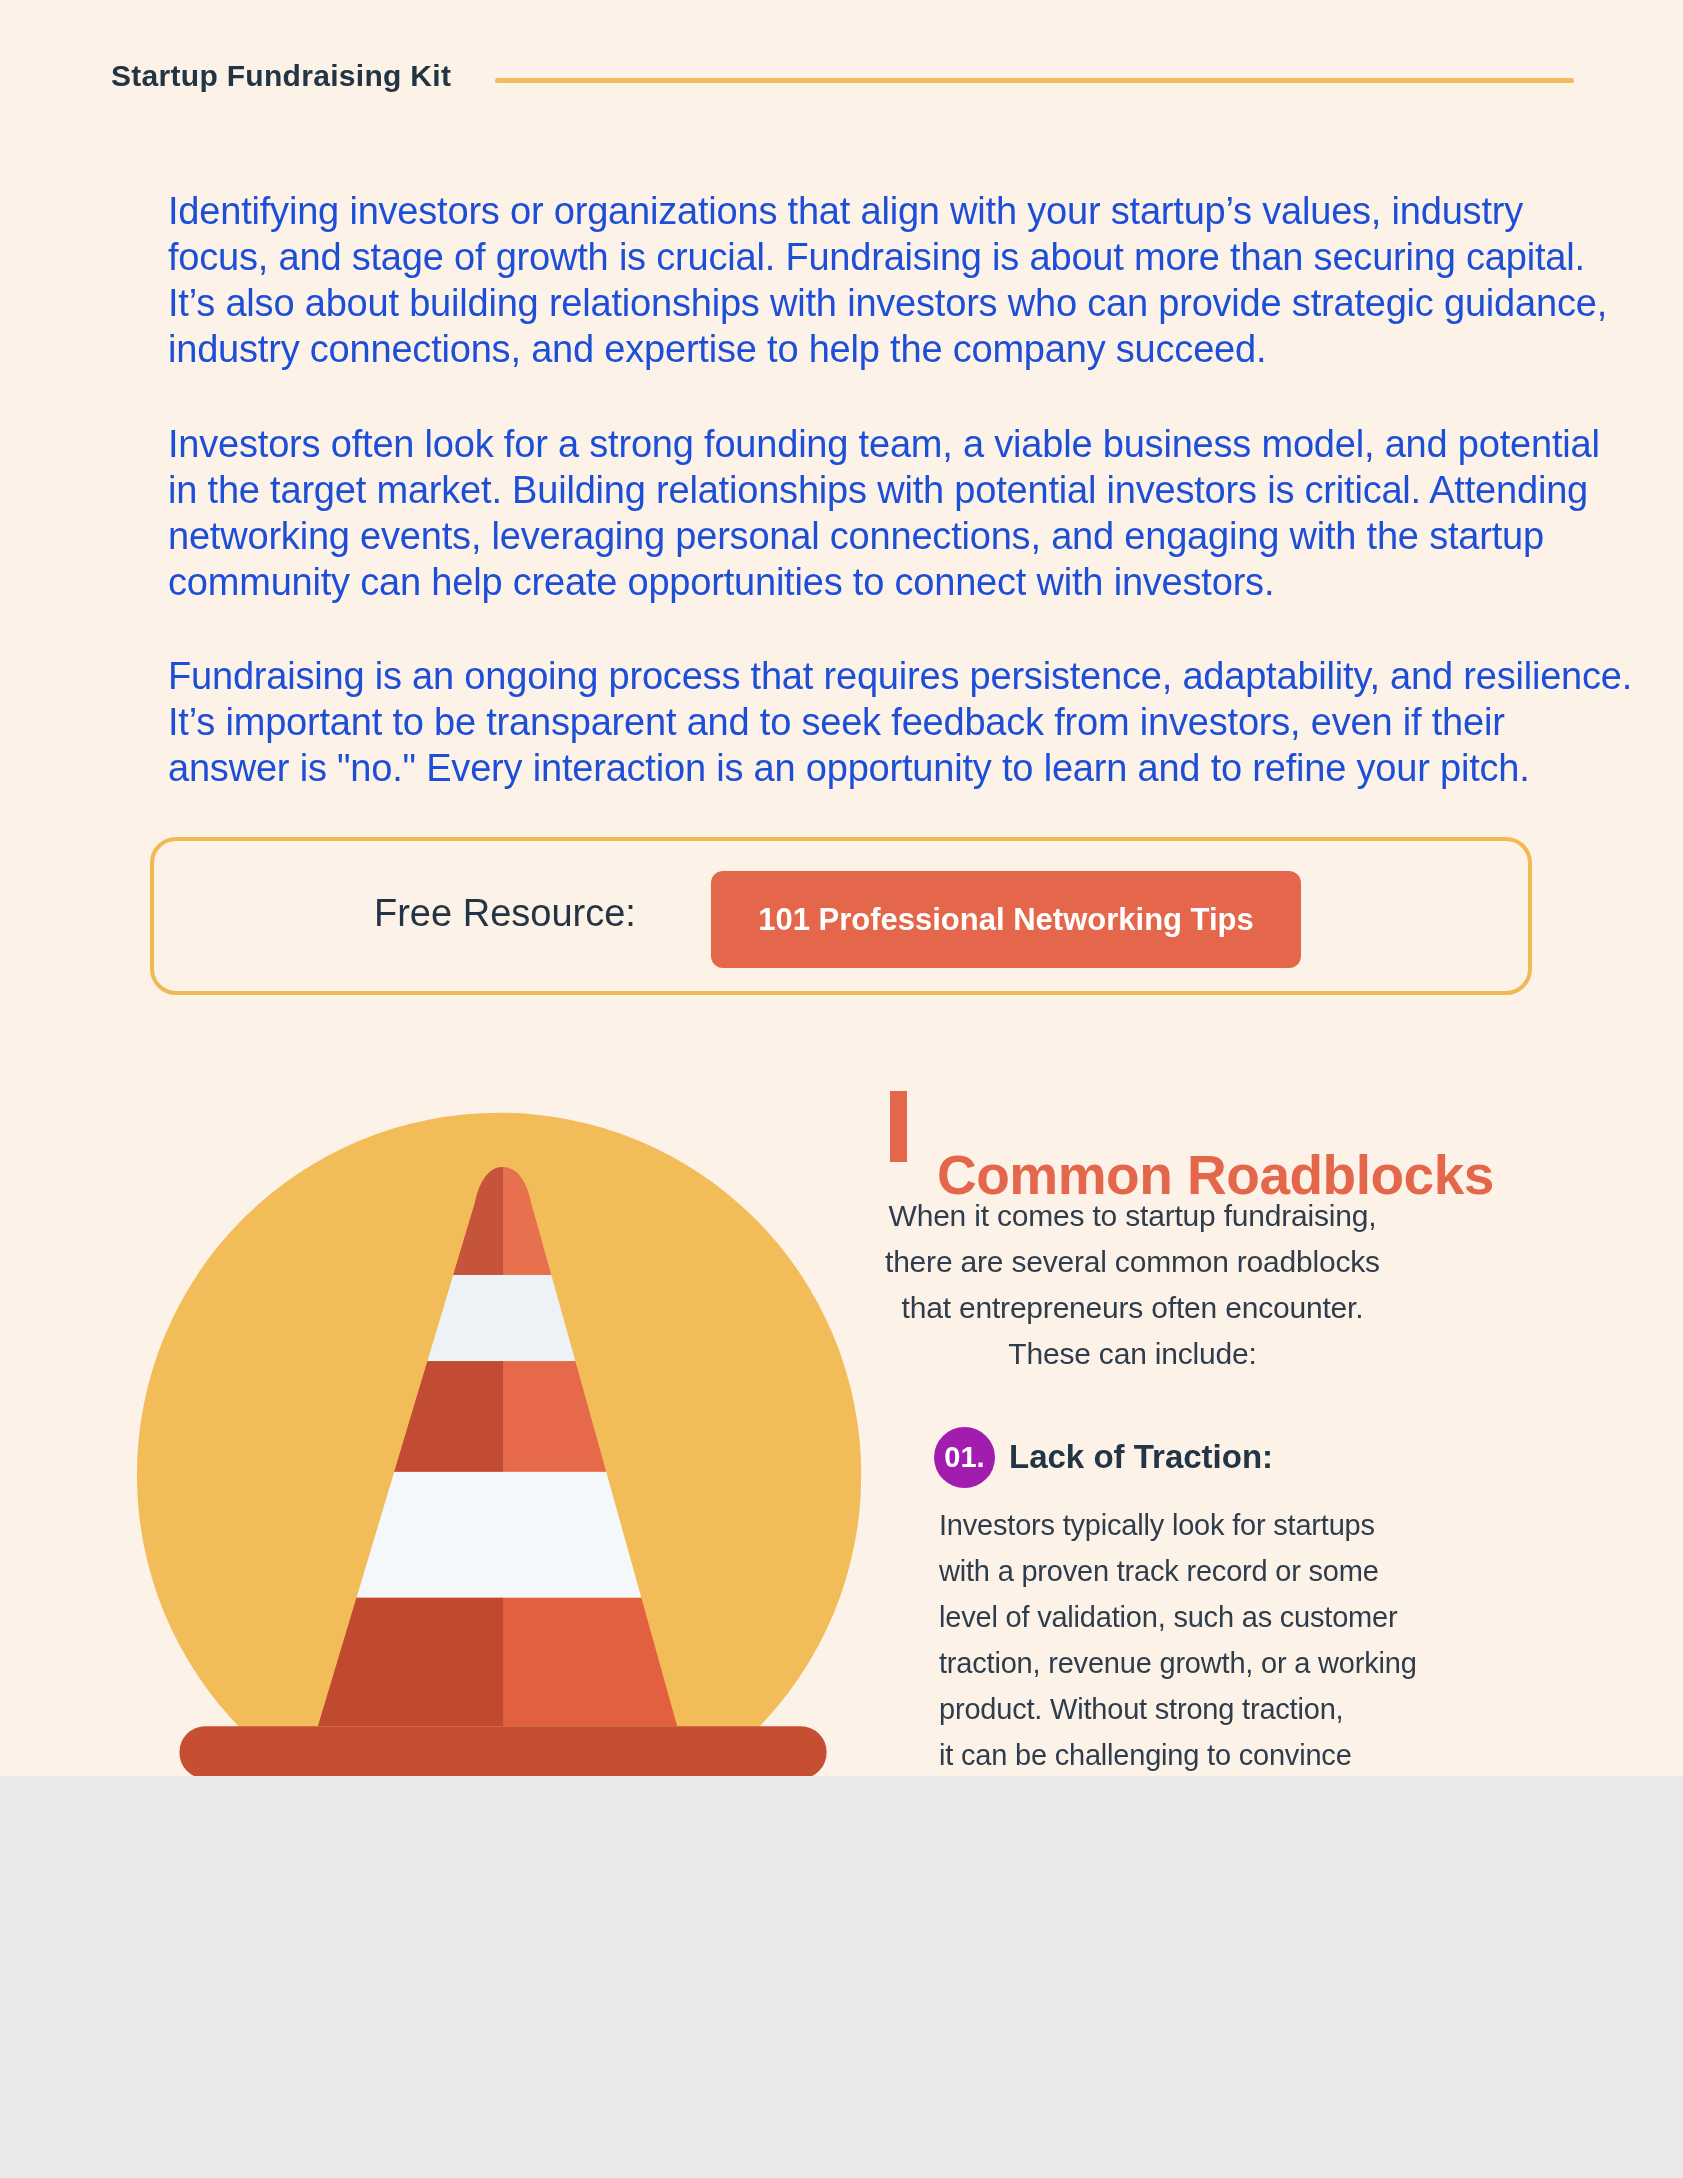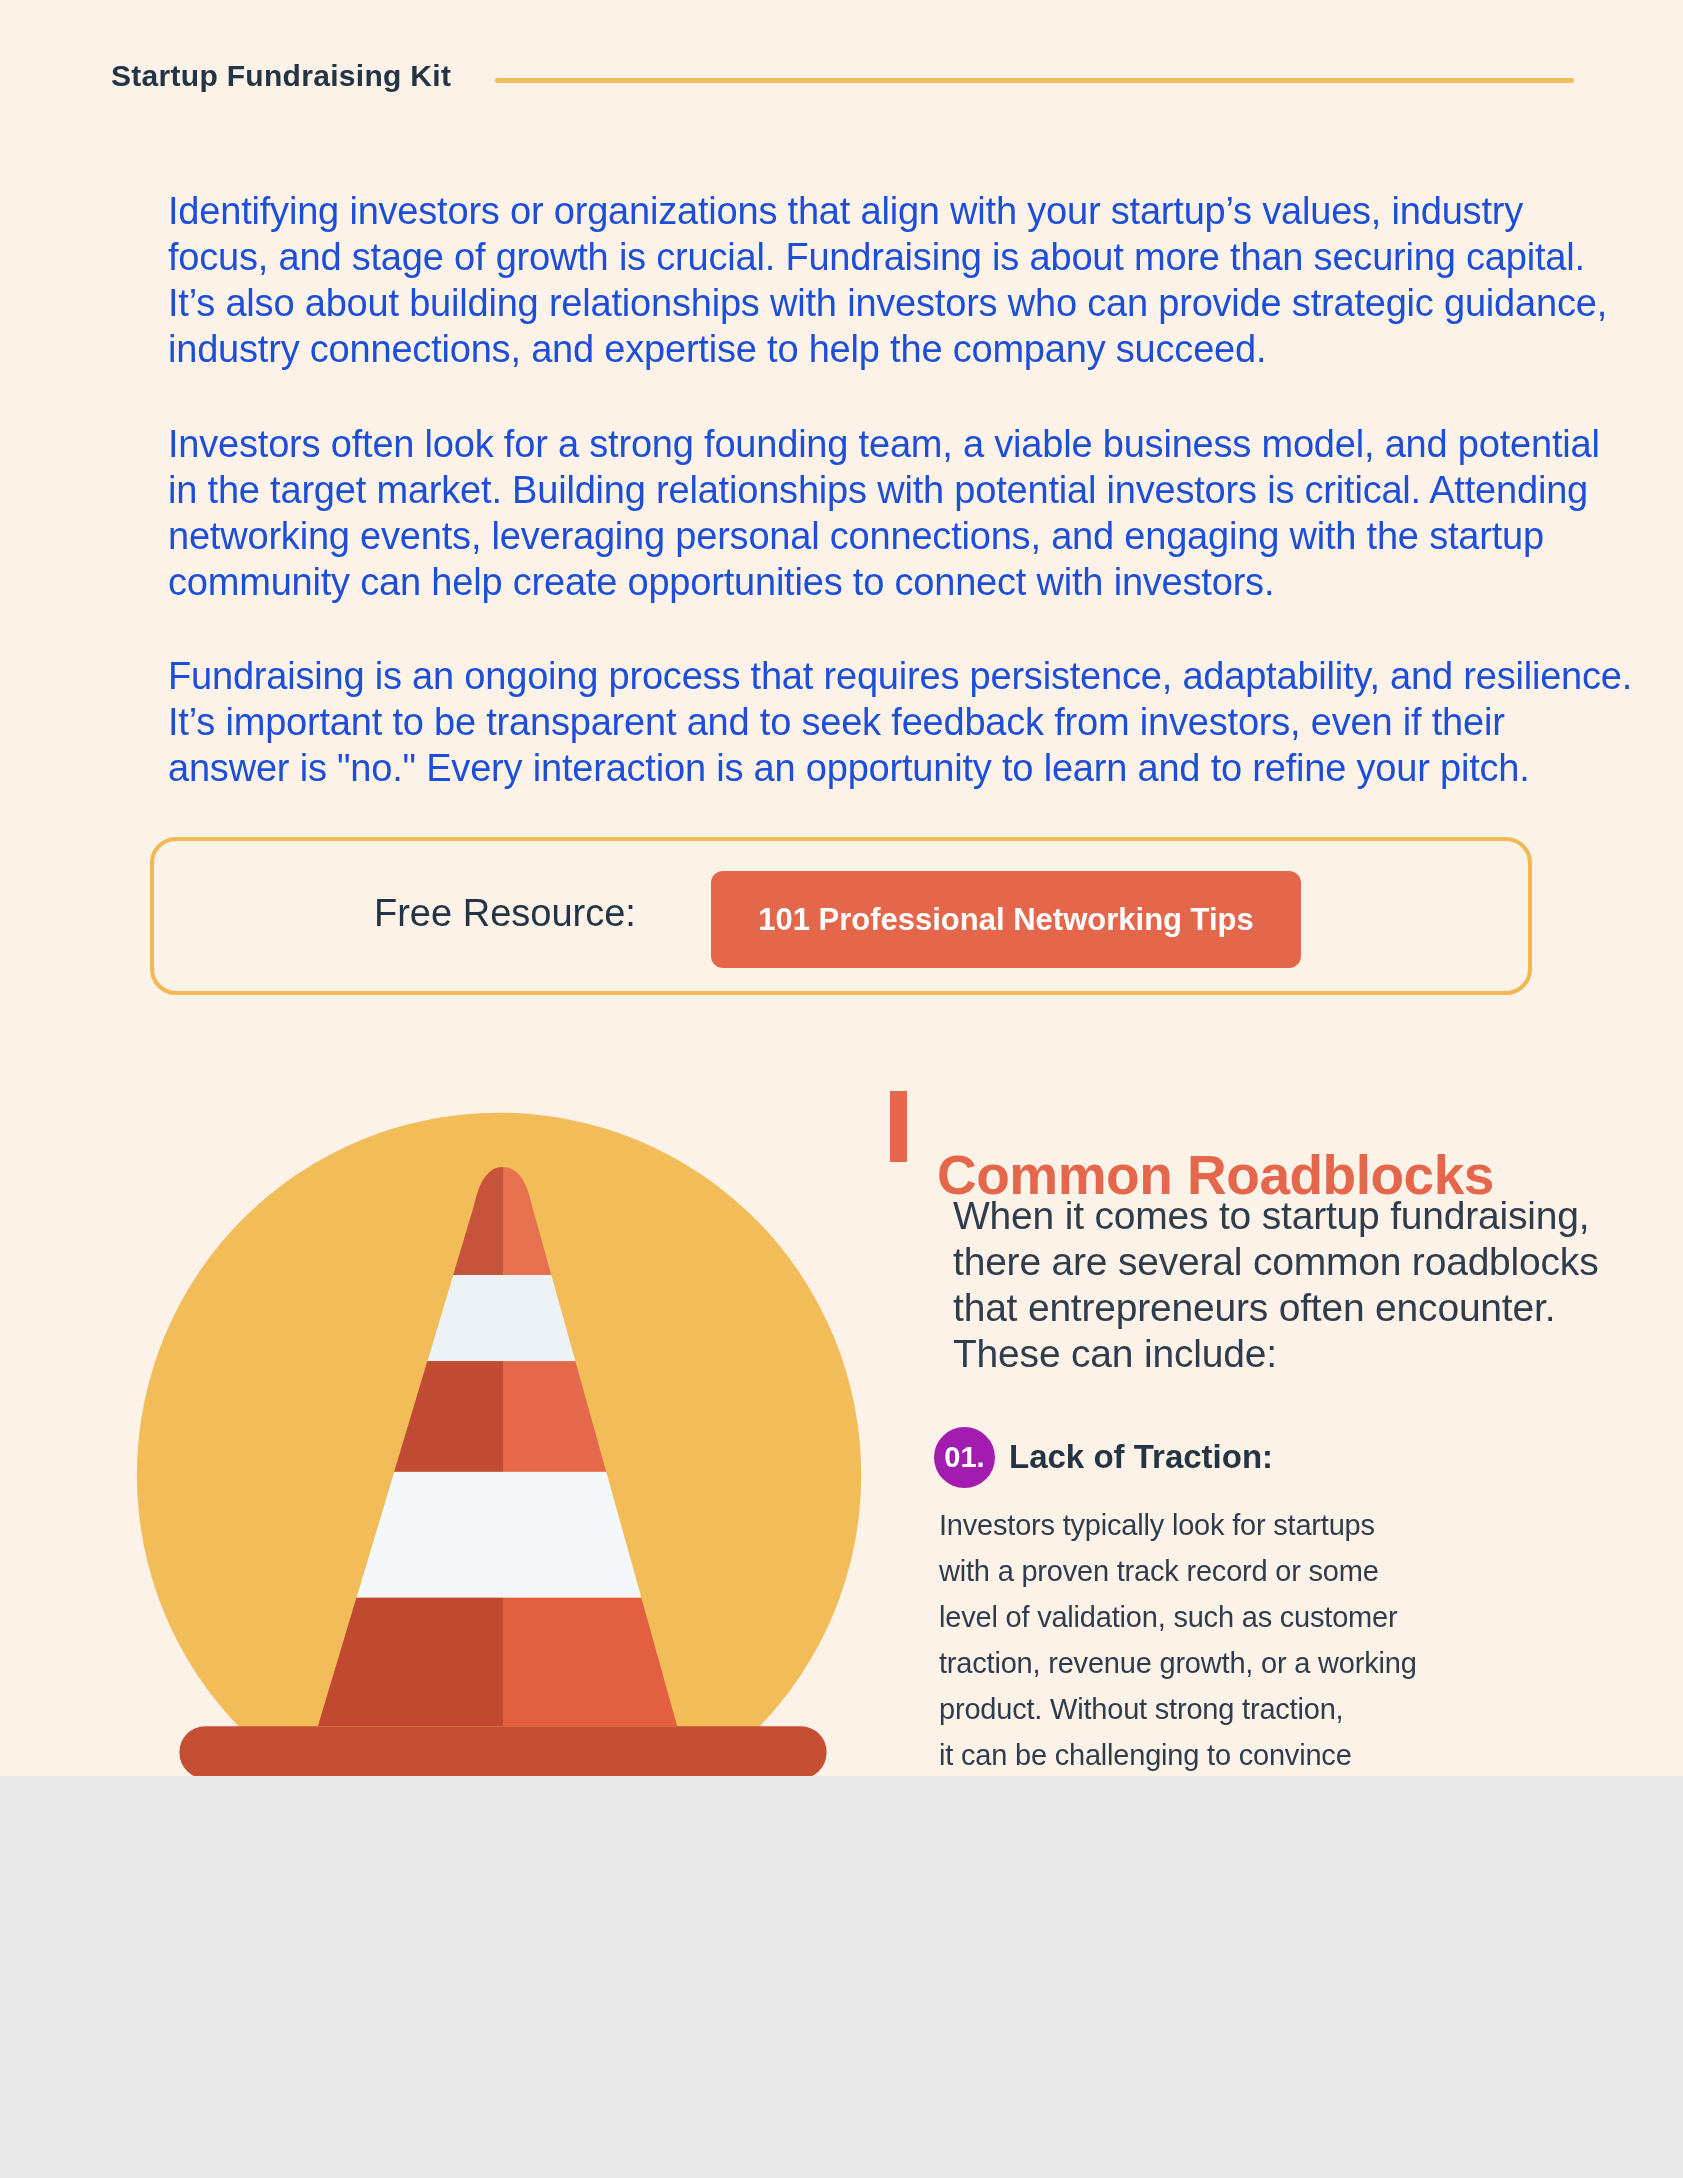--- a/index.html
+++ b/index.html
@@ -49,23 +49,23 @@
   }
   .cone-wrap{left:129px;top:1074px;width:752px;height:772px;}
   .accent-bar{
     left:890px;top:1091px;width:17px;height:71px;background:#E5674B;
   }
   .section-heading{
     left:937px;top:1095px;
     font-size:55px;font-weight:700;color:#E5674B;letter-spacing:-0.5px;margin-top:48px;
   }
   .section-intro{
-    left:953px;top:1193px;
-    font-size:39px;line-height:46px;color:#2E3C4C;
-    white-space:pre-line;letter-spacing:-0.2px;
+    left:885px;top:1193px;
+    font-size:30px;line-height:46px;color:#2E3C4C;
+    white-space:pre-line;letter-spacing:-0.2px;text-align:center;
   }
   .num-badge{
     left:934px;top:1427px;width:61px;height:61px;border-radius:50%;
     background:#a21caf;display:flex;align-items:center;justify-content:center;
     color:#fff;font-size:29px;font-weight:700;
   }
   .item-title{
     left:1009px;top:1438px;
     font-size:33px;font-weight:700;color:#233544;
   }

